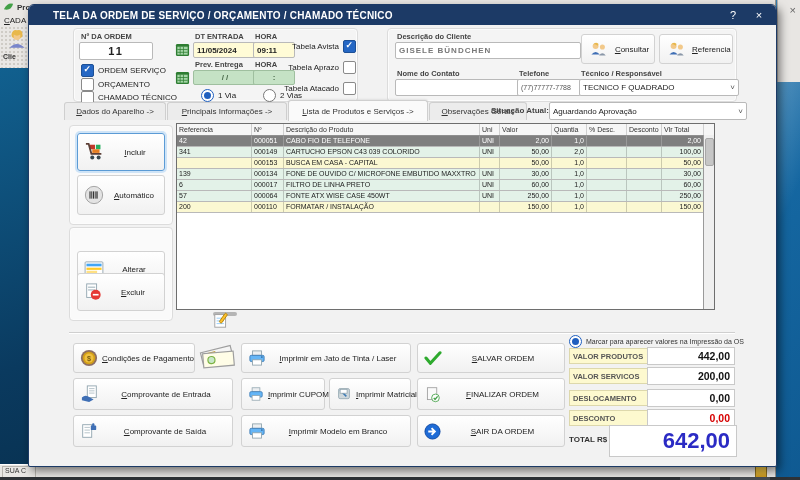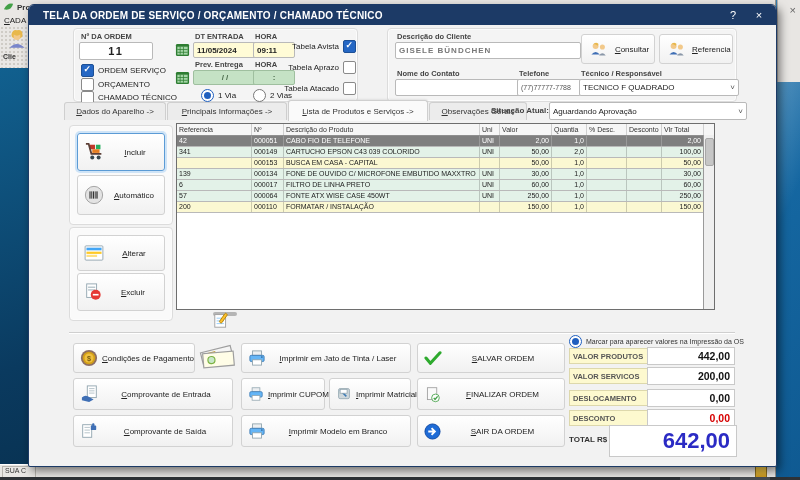--- a/index.html
+++ b/index.html
@@ -25,21 +25,21 @@
   .bgapp-status .cell{position:absolute;left:2px;top:1px;width:30px;height:10px;border:1px solid #b8b5af;
     font-size:7px;color:#333;padding-left:2px;background:#e9e7e4;}
   .tray-ico{position:absolute;right:8px;top:1px;width:10px;height:10px;background:linear-gradient(#ffd54f,#c8971f);border:1px solid #8a6d1d;border-radius:1px;}
   .taskbar{position:absolute;left:0;top:477px;width:800px;height:3px;background:#2e3236;}
   .taskbar i{position:absolute;top:0;height:3px;width:40px;background:#474d53;}
   
   .dialog{position:absolute;left:28px;top:4px;width:747px;height:461px;background:#f2f2f2;
     border:1px solid #1c3a66;border-radius:6px 6px 2px 2px;box-shadow:3px 4px 10px rgba(0,0,0,.5);}
   .titlebar{position:absolute;left:0;top:0;width:100%;height:20px;background:#1c3a66;border-radius:5px 5px 0 0;
     display:flex;align-items:center;}
-  .titlebar .t{color:#fff;font-size:10px;font-weight:bold;padding-left:14px;letter-spacing:.2px;}
+  .titlebar .t{color:#fff;font-size:10px;font-weight:bold;padding-left:24px;letter-spacing:.2px;}
   .tb-btn{position:absolute;top:0;width:30px;height:20px;color:#fff;font-size:11px;display:flex;align-items:center;justify-content:center;}
   .gbox{position:absolute;border:1px solid #dcdcdc;border-radius:4px;background:#f4f4f4;box-shadow:inset 0 0 0 1px #fcfcfc;}
   .lbl{position:absolute;font-size:7.5px;color:#444;white-space:nowrap;font-weight:bold;}
   .inp{position:absolute;background:#fff;border:1px solid #b9b9b9;border-radius:2px;font-size:8px;color:#222;
     display:flex;align-items:center;padding:0 3px;white-space:nowrap;overflow:hidden;}
   .inp.yellow{background:#fffbd6;font-weight:bold;}
   .inp.green{background:#c5e2c5;border-color:#9fbf9f;color:#4a6a4a;justify-content:center;font-weight:bold;}
   .inp.sel::after{content:"˅";margin-left:auto;color:#555;font-size:8px;}
   .cbrow{position:absolute;display:flex;align-items:center;gap:4px;}
   .cb{width:11px;height:11px;border:1px solid #8a8a8a;border-radius:2px;background:#fff;position:relative;flex:0 0 auto;}
@@ -170,21 +170,21 @@
     <div class="inp yellow" style="left:164px;top:37px;width:56px;height:14px">11/05/2024</div>
     <div class="inp yellow" style="left:224px;top:37px;width:34px;height:14px">09:11</div>
     <div class="lbl" style="left:166px;top:55px">Prev. Entrega</div>
     <div class="lbl" style="left:226px;top:55px">HORA</div>
     <div class="inp green" style="left:164px;top:65px;width:56px;height:13px">/  /</div>
     <div class="inp green" style="left:224px;top:65px;width:34px;height:13px">:</div>
     <div class="cbrow" style="left:172px;top:84px">
       <span class="rad checked"></span>
       <span class="cbl">1 Via</span>
     </div>
-    <div class="cbrow" style="left:224px;top:84px">
+    <div class="cbrow" style="left:234px;top:84px">
       <span class="rad"></span>
       <span class="cbl">2 Vias</span>
     </div>
     <div class="cbrow" style="left:252px;top:35px">
       <span class="cbl" style="width:58px;text-align:right">Tabela Avista</span>
       <span class="cb checked"></span>
     </div>
     <div class="cbrow" style="left:252px;top:56px">
       <span class="cbl" style="width:58px;text-align:right">Tabela Aprazo</span>
       <span class="cb"></span>
@@ -266,21 +266,21 @@
             <rect x="13" y="3" width="5" height="5" fill="#27ae60"></rect>
             <rect x="9" y="8" width="8" height="4" fill="#e67e22"></rect>
             <path d="M2 2 L5 2 L8 13 L19 13" stroke="#5d4037" stroke-width="2" fill="none"></path>
             <circle cx="9" cy="17" r="2.2" fill="#37474f"></circle>
             <circle cx="16" cy="17" r="2.2" fill="#37474f"></circle>
           </svg>
       </span>
       <span class="bl ac">Incluir</span>
     </div>
     <div class="gbox" style="left:40px;top:222px;width:102px;height:92px;background:#fafafa"></div>
-    <div class="btn" style="left:48px;top:230px;width:86px;height:34px">
+    <div class="btn" style="left:48px;top:246px;width:86px;height:34px">
       <span class="ic">
         <svg width="20" height="16" viewBox="0 0 22 18">
             <rect x="1" y="1" width="20" height="16" rx="1" fill="#fff" stroke="#90a4ae"></rect>
             <rect x="2.5" y="3" width="17" height="3" fill="#42a5f5"></rect>
             <rect x="2.5" y="7.5" width="17" height="2.5" fill="#ffca28"></rect>
             <rect x="2.5" y="11" width="12" height="2.5" fill="#ffe082"></rect>
           </svg>
       </span>
       <span class="bl ac">Alterar</span>
     </div>

